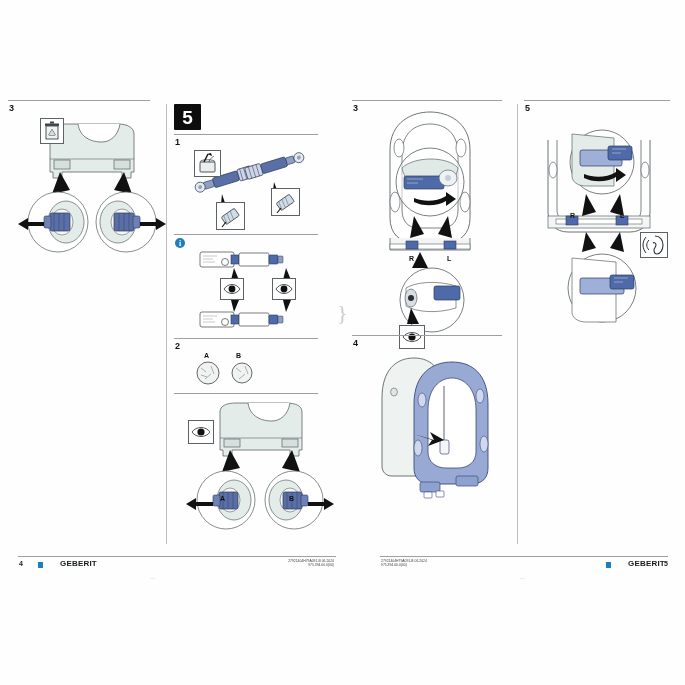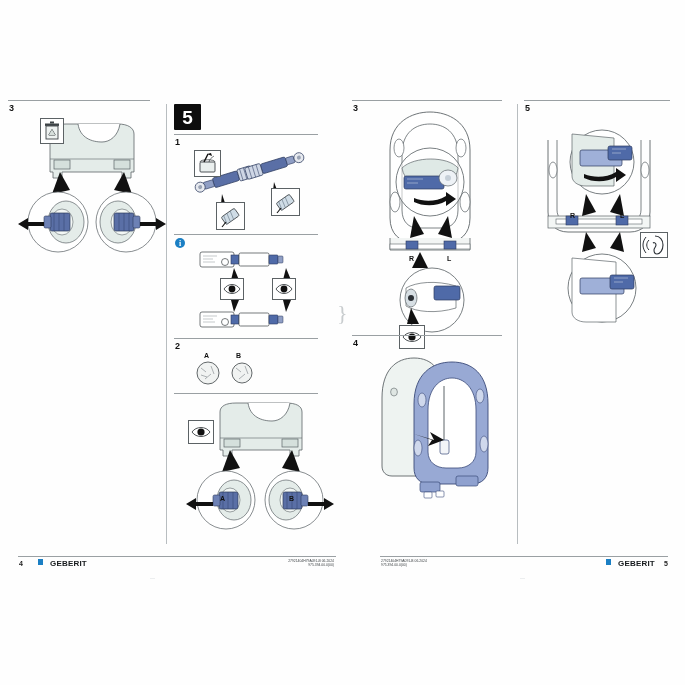--- a/index.html
+++ b/index.html
@@ -45,21 +45,21 @@
 
   
   .pbox{position:absolute;border:1px solid #5c6265;background:#fff;}
 
   .lbl{position:absolute;font-size:7px;font-weight:bold;color:#111;}
 
   
   .footer{position:absolute;left:0;right:0;}
   .frule{position:absolute;height:1px;background:#9aa0a3;}
   .pageno{position:absolute;font-size:7px;font-weight:bold;color:#222;}
-  .logo{position:absolute;display:flex;align-items:flex-start;gap:7px;}
+  .logo{position:absolute;display:flex;align-items:flex-end;gap:17px;}
   .logo .sq{width:5px;height:6px;background:#1b7fc4;display:inline-block;}
   .logo .txt{font-size:8px;font-weight:bold;letter-spacing:.2px;color:#15191c;}
   .code{position:absolute;font-size:3.4px;line-height:4.4px;color:#3a3f42;white-space:pre-line;}
 
   .spine{
     position:absolute;left:337px;top:300px;
     font-size:22px;color:#c8ccce;font-family:"Liberation Serif",serif;
   }
   .crop{position:absolute;font-size:5px;color:#d4d8da;}
   svg{display:block;overflow:visible;}

